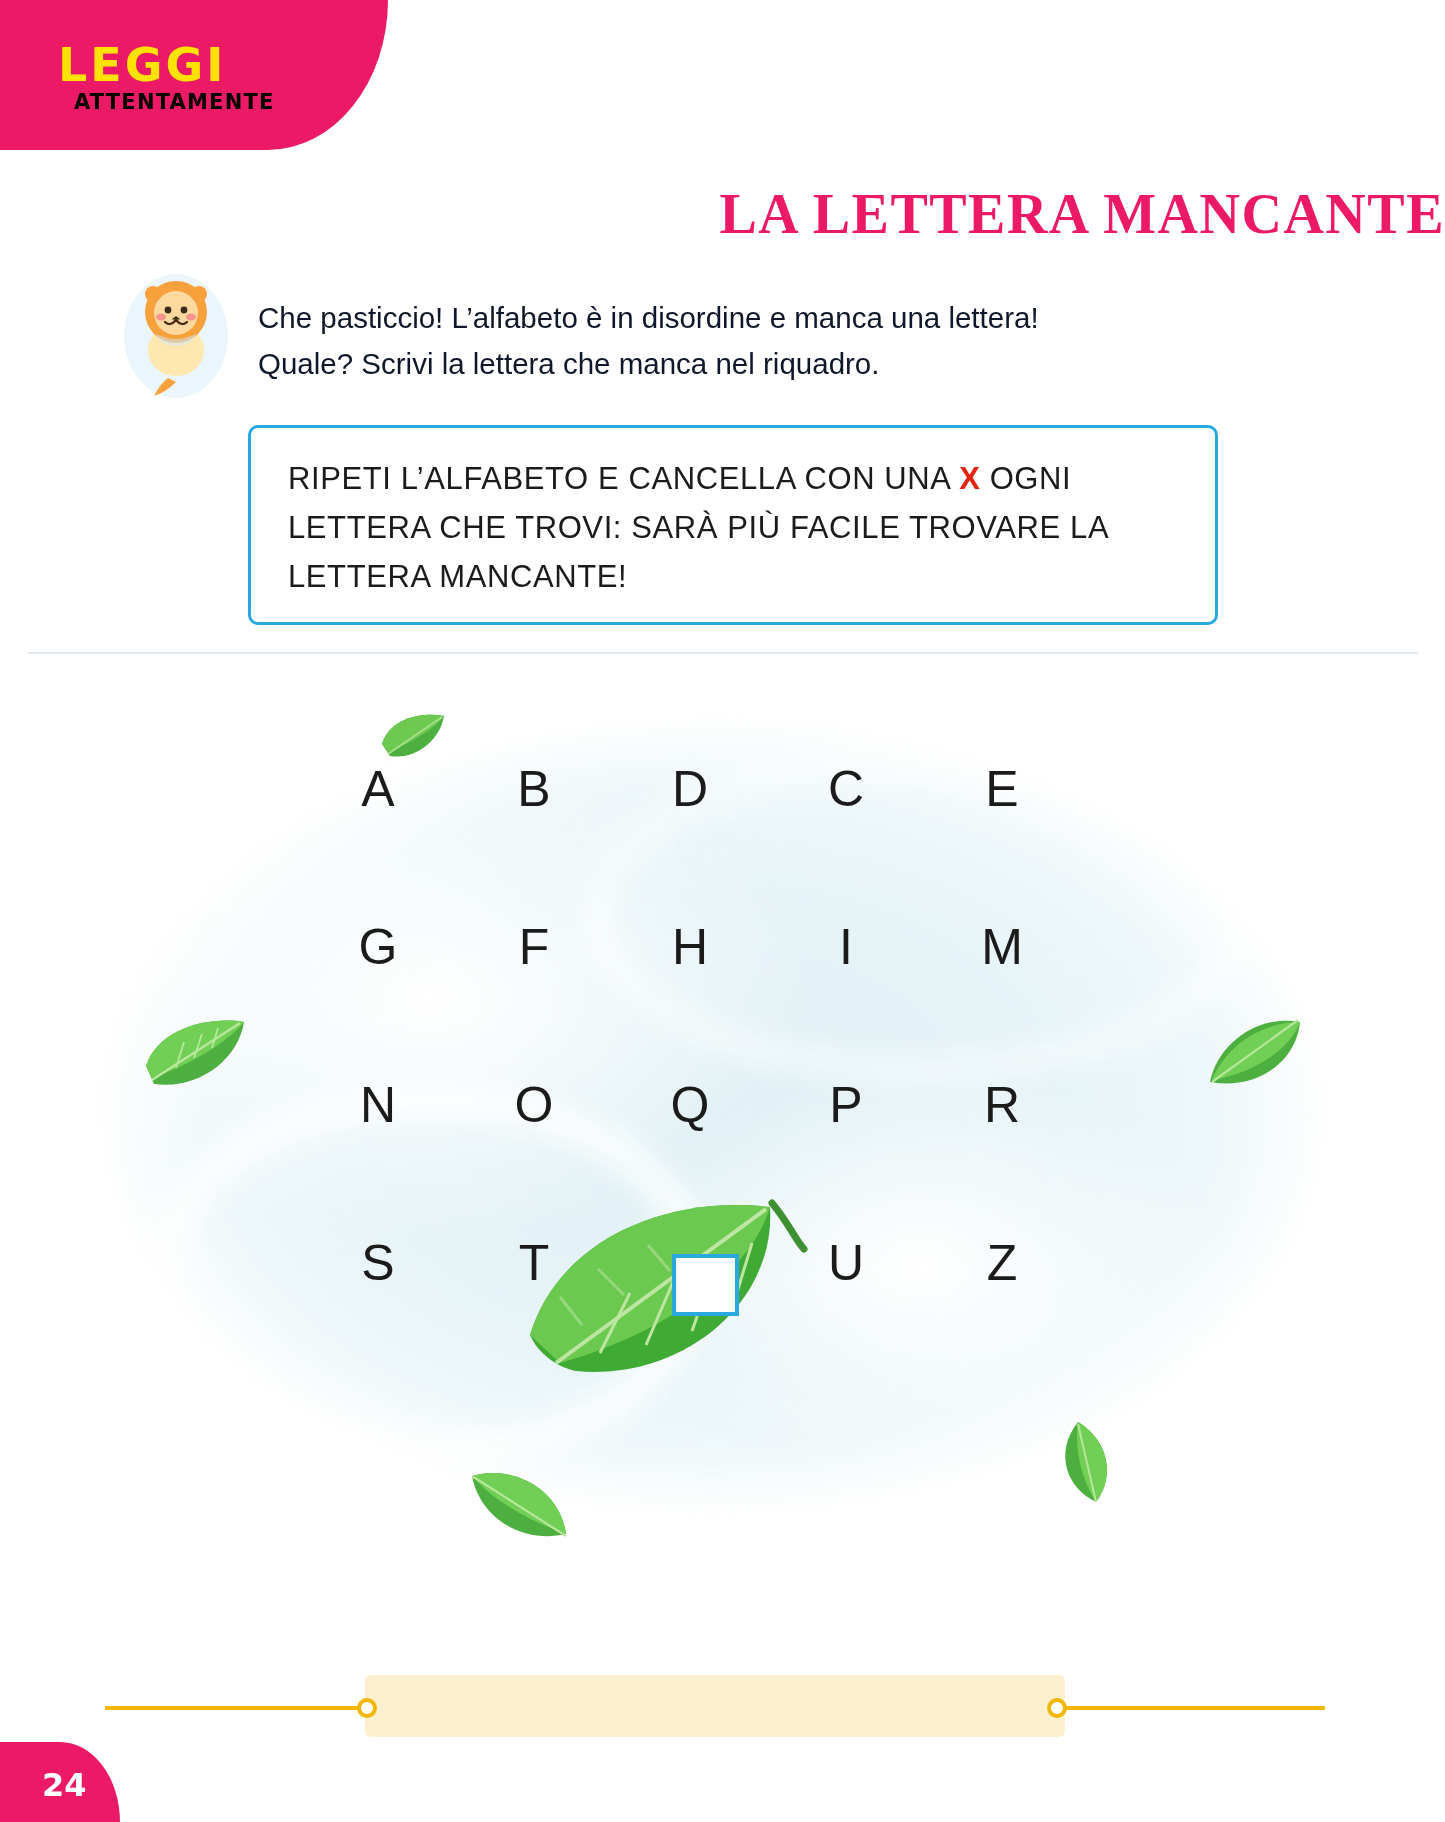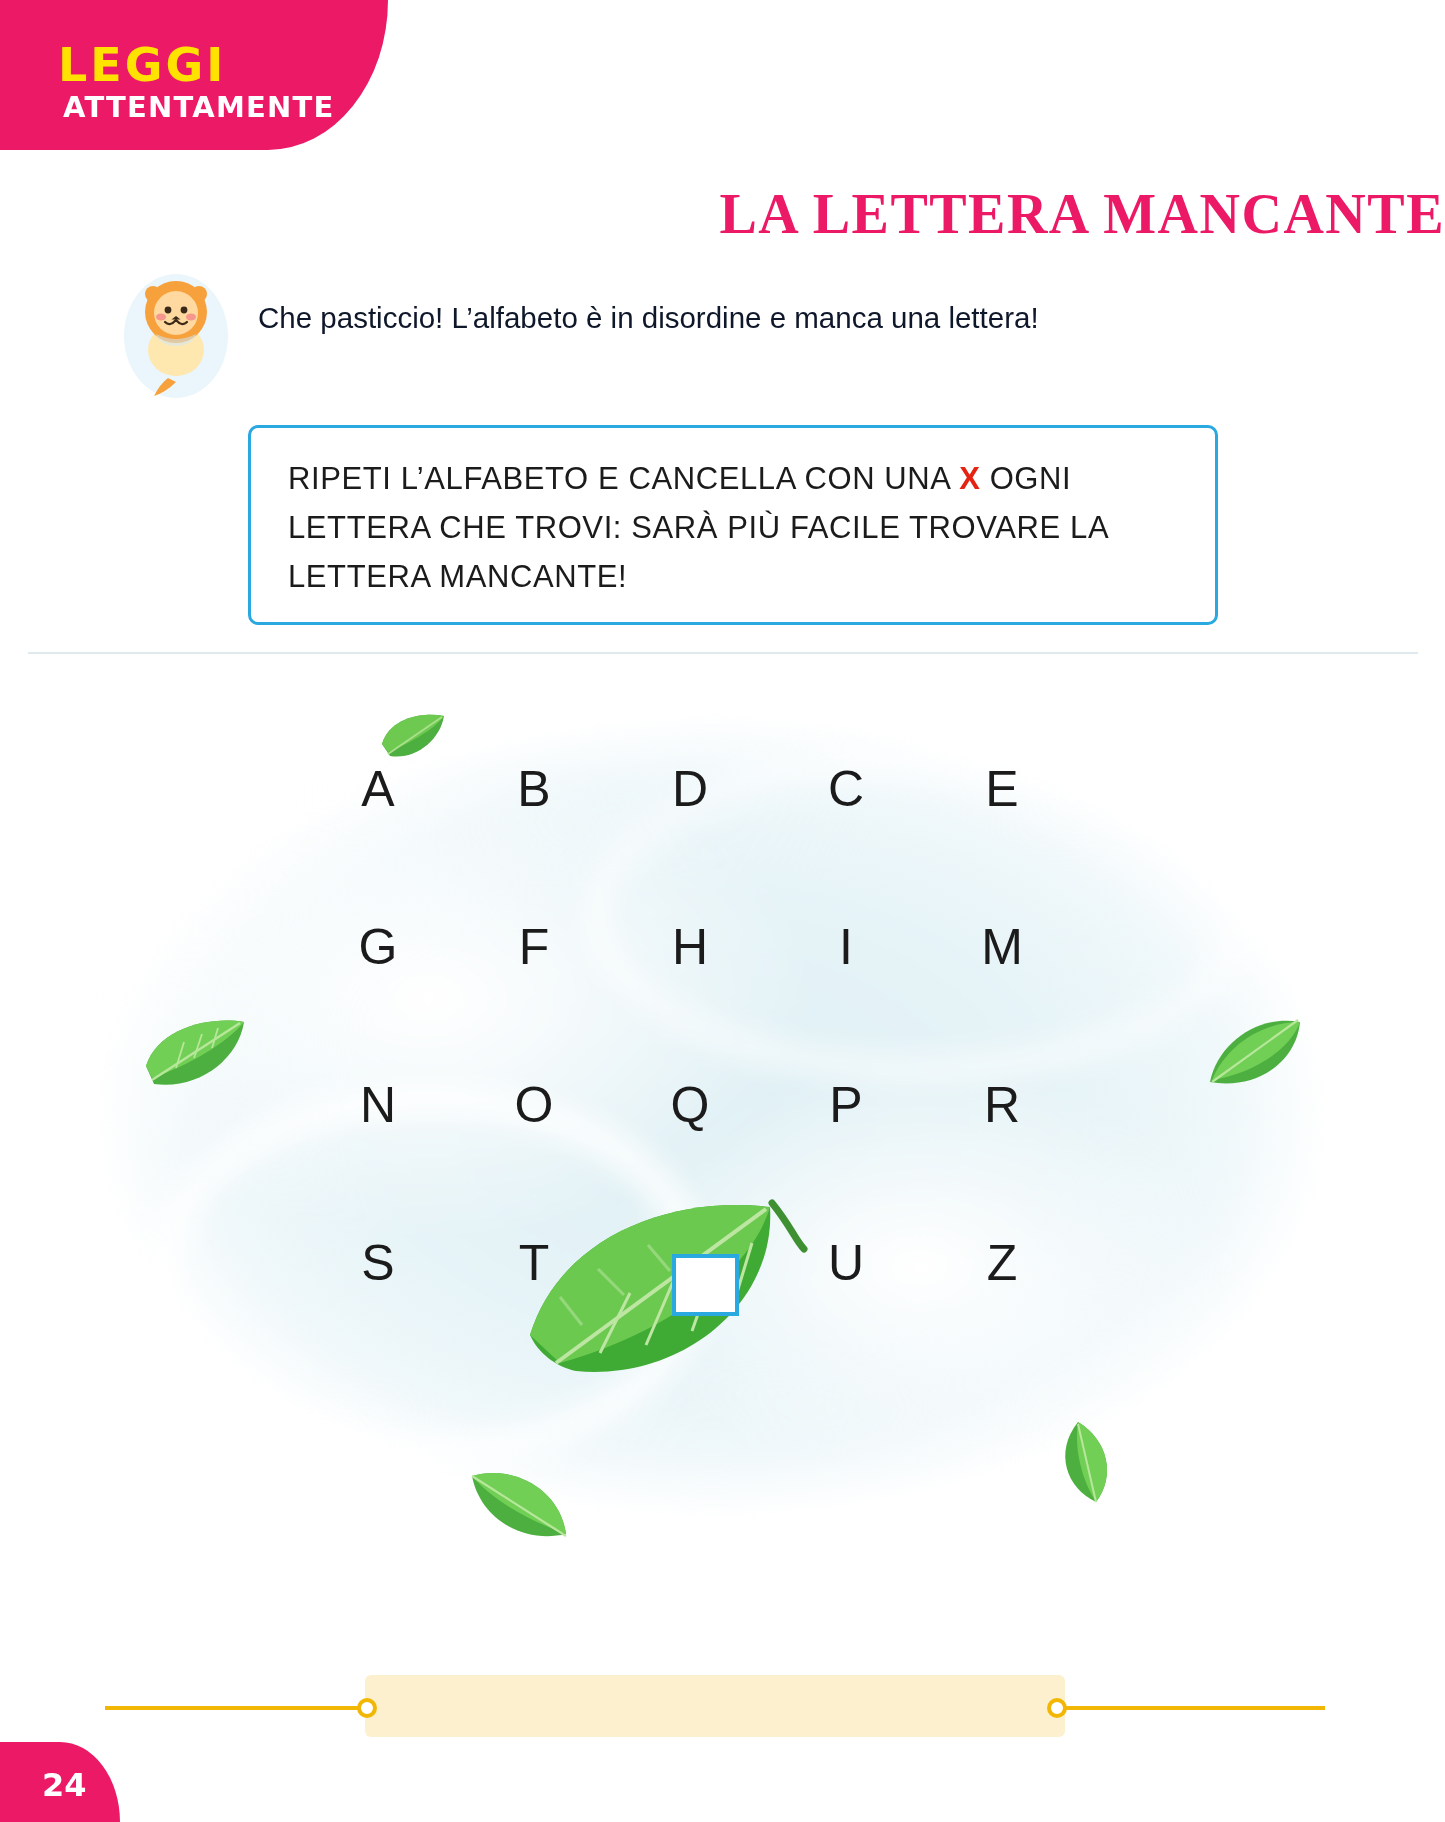--- a/index.html
+++ b/index.html
@@ -32,24 +32,24 @@
     top: 38px;
     color: #ffe200;
     font-size: 46px;
     font-weight: bold;
     letter-spacing: 3px;
     font-family: "DejaVu Sans", sans-serif;
     text-align: center;
   }
   .corner-banner .line2 {
     position: absolute;
-    left: 63px;
+    left: 74px;
     top: 90px;
-    color: #ffffff;
-    font-size: 29px;
+    color: #000000;
+    font-size: 21px;
     font-weight: bold;
     letter-spacing: 1.2px;
     font-family: "DejaVu Sans", sans-serif;
   }
 
   
   .page-title {
     position: absolute;
     top: 182px;
     left: 0;
@@ -285,20 +285,21 @@
     <path d="M54 44 l-4.5 3.5 h9 z" fill="#3b2a17"></path>
     <path d="M54 48 q-6 7 -11 2 M54 48 q6 7 11 2" stroke="#3b2a17" stroke-width="2.2" fill="none" stroke-linecap="round"></path>
     <circle cx="31" cy="22" r="8" fill="#f7a13c"></circle>
     <circle cx="77" cy="22" r="8" fill="#f7a13c"></circle>
     <path d="M34 62 q20 10 40 0 q-4 12 -20 12 q-16 0 -20 -12z" fill="#cfe9f5" opacity="0.55"></path>
   </svg>
 </div>
 
 <div class="intro">
   <div>Che pasticcio! L’alfabeto è in disordine e manca una lettera!</div>
+  <div>Quale? Scrivi la lettera che manca nel riquadro.</div>
 </div>
 
 <div class="hint-box">
   <div class="hint-text">
     <span>RIPETI L’ALFABETO E CANCELLA CON UNA </span><span class="hint-x">X</span><span> OGNI LETTERA CHE TROVI: SARÀ PIÙ FACILE TROVARE LA LETTERA MANCANTE!</span>
   </div>
 </div>
 
 <div class="activity-panel">
   <div class="blob"></div>

